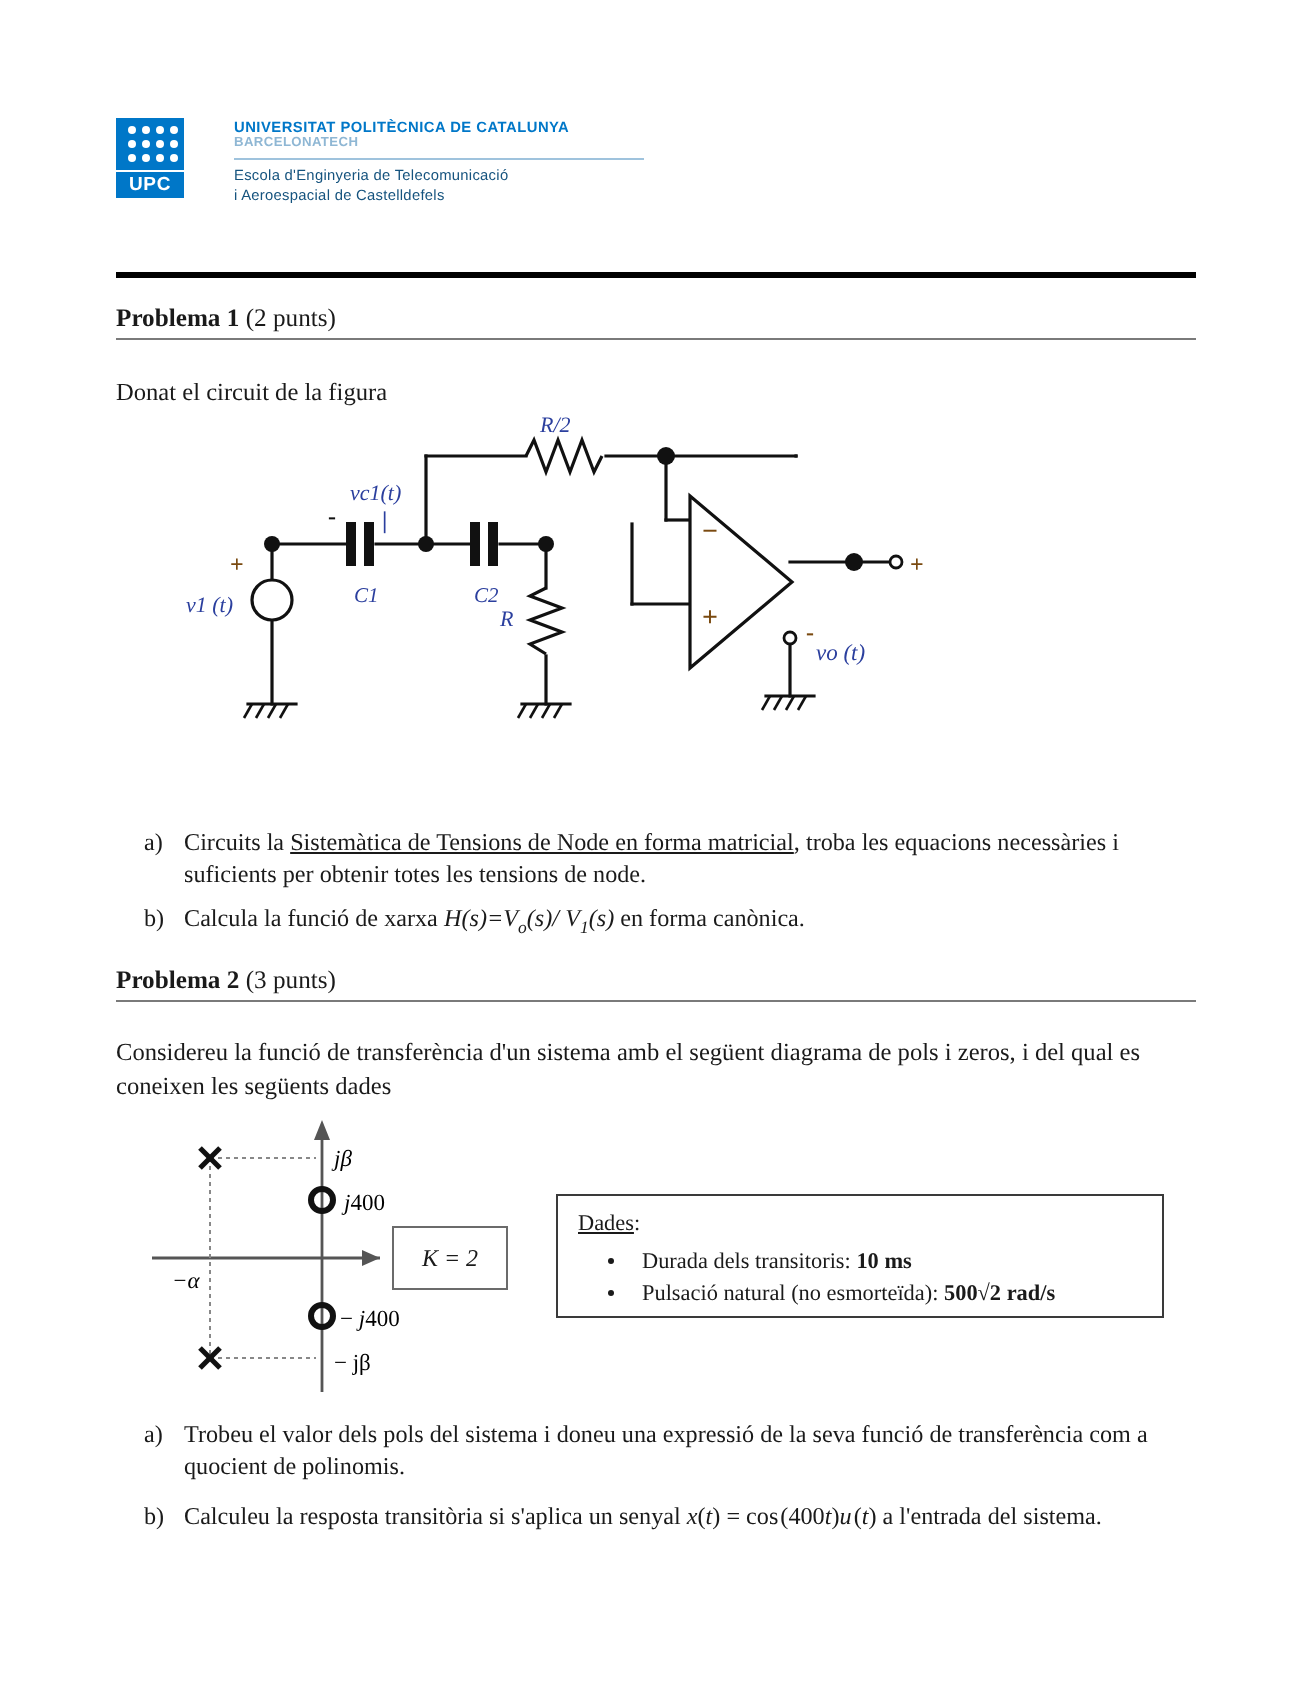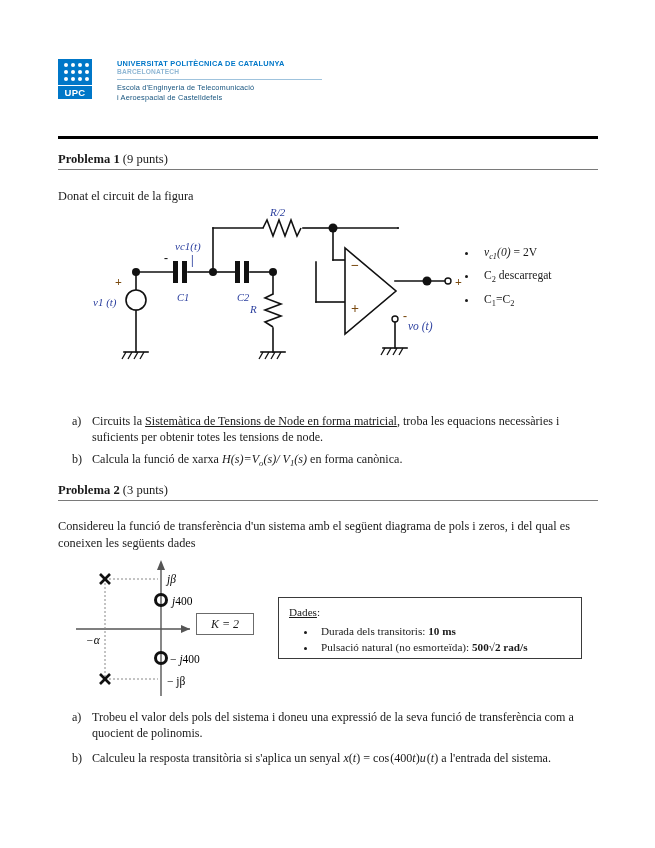--- a/index.html
+++ b/index.html
@@ -189,21 +189,21 @@
     left: 72px;
     top: 558px;
     width: 200px;
     height: 142px;
   }
   .kbox {
     position: absolute;
     left: 196px;
     top: 613px;
     width: 58px;
-    height: 22px;
+    height: 32px;
     border: 1px solid #6b6b6b;
     box-sizing: border-box;
     display: flex;
     align-items: center;
     justify-content: center;
     font-size: 12px;
     font-style: italic;
   }
   .dades {
     position: absolute;
@@ -260,21 +260,21 @@
         <div class="logo-l3">i Aeroespacial de Castelldefels</div>
       </div>
     </div>
 
   </div>
 
   <div class="rule-thick"></div>
 
   <div class="prob-head" style="top:152px">
     <span><b>Problema 1</b>
-    <span>(9 punts)</span></span>
+    <span>(2 punts)</span></span>
     <div class="prob-rule"></div>
   </div>
 
   <div class="para" style="top:188px">Donat el circuit de la figura</div>
 
   <div class="circuit">
     <svg width="420" height="180" viewBox="0 0 420 180">
       <g stroke="#111" stroke-width="1.6" fill="none" stroke-linecap="square">
 
         <line x1="78" y1="72" x2="78" y2="90"></line>
@@ -370,27 +370,20 @@
       <text fill="#7a4a10" x="57" y="86" font-size="12" font-weight="bold">+</text>
       <text fill="#111" x="106" y="62" font-size="12" font-weight="bold">-</text>
       <text fill="#2b3f9e" x="133" y="64" font-size="12" font-weight="bold">|</text>
       <text fill="#7a4a10" x="293" y="70" font-size="14" font-weight="bold">−</text>
       <text fill="#7a4a10" x="293" y="113" font-size="14" font-weight="bold">+</text>
       <text fill="#7a4a10" x="397" y="86" font-size="12" font-weight="bold">+</text>
       <text fill="#7a4a10" x="345" y="120" font-size="12" font-weight="bold">-</text>
     </svg>
   </div>
 
-  <div class="bullets-right">
-    <ul>
-      <li><span class="it">v</span><sub class="it">c1</sub><span class="it">(0)</span> = 2V</li>
-      <li>C<sub>2</sub> descarregat</li>
-      <li>C<sub>1</sub>=C<sub>2</sub></li>
-    </ul>
-  </div>
 
   <div class="items" style="top:414px">
     <div class="item">
       <div class="mk">a)</div>
       <div class="bd"><span>Circuits la </span><span class="u">Sistemàtica de Tensions de Node en forma matricial</span><span>, troba les equacions necessàries i suficients per obtenir totes les tensions de node.</span></div>
     </div>
     <div class="item">
       <div class="mk">b)</div>
       <div class="bd"><span>Calcula la funció de xarxa </span><span class="it"><span class="it">H</span>(<span class="it">s</span>)=<span class="it">V<sub>o</sub></span>(<span class="it">s</span>)/ <span class="it">V<sub>1</sub></span>(<span class="it">s</span>)</span><span> en forma canònica.</span></div>
     </div>

